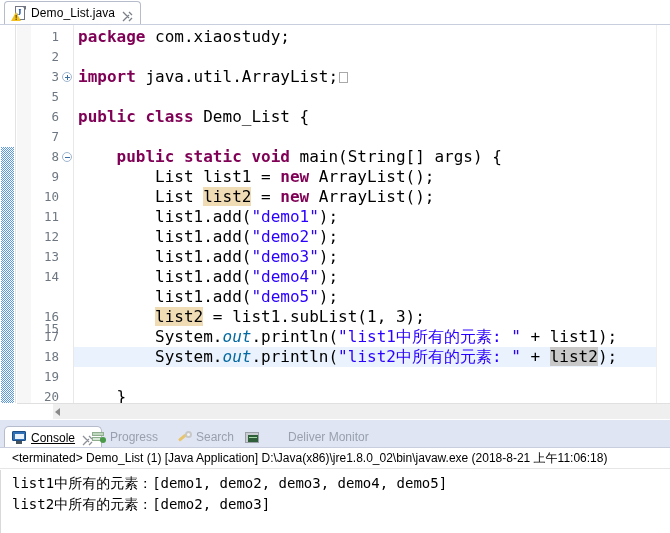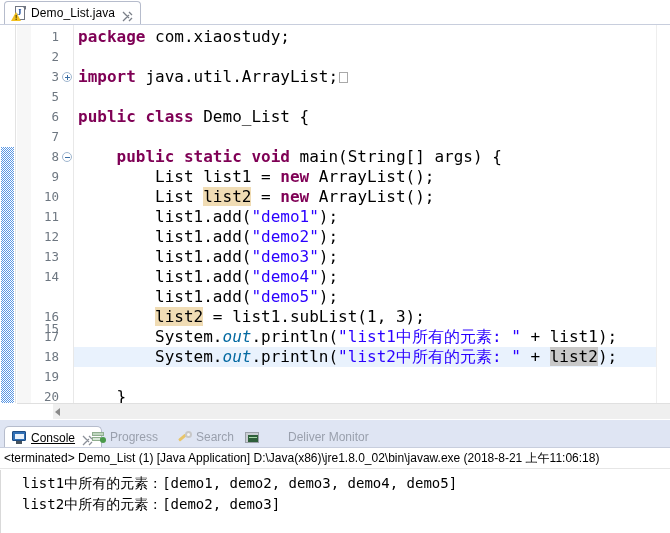--- a/index.html
+++ b/index.html
@@ -357,29 +357,29 @@
     left: 0; top: 24px; width: 670px; height: 85px;
     background: #ffffff;
   }
   #console-status {
     position: absolute;
     left: 0; top: 0; width: 670px; height: 21px;
     font-family: "Liberation Sans", sans-serif;
     font-size: 12px;
     color: #000000;
     line-height: 21px;
-    padding-left: 4px;
+    padding-left: 12px;
     white-space: nowrap;
     box-sizing: border-box;
     border-bottom: 1px solid #e6e6e6;
   }
   #console-output {
     position: absolute;
     left: 0; top: 22px; width: 670px; height: 63px;
-    padding: 3px 0 0 22px;
+    padding: 3px 0 0 12px;
     box-sizing: border-box;
   }
   .out-line {
     font-family: "DejaVu Sans Mono", monospace;
     font-size: 14px;
     line-height: 21px;
     color: #000000;
     white-space: pre;
   }
   .console-left-edge {

